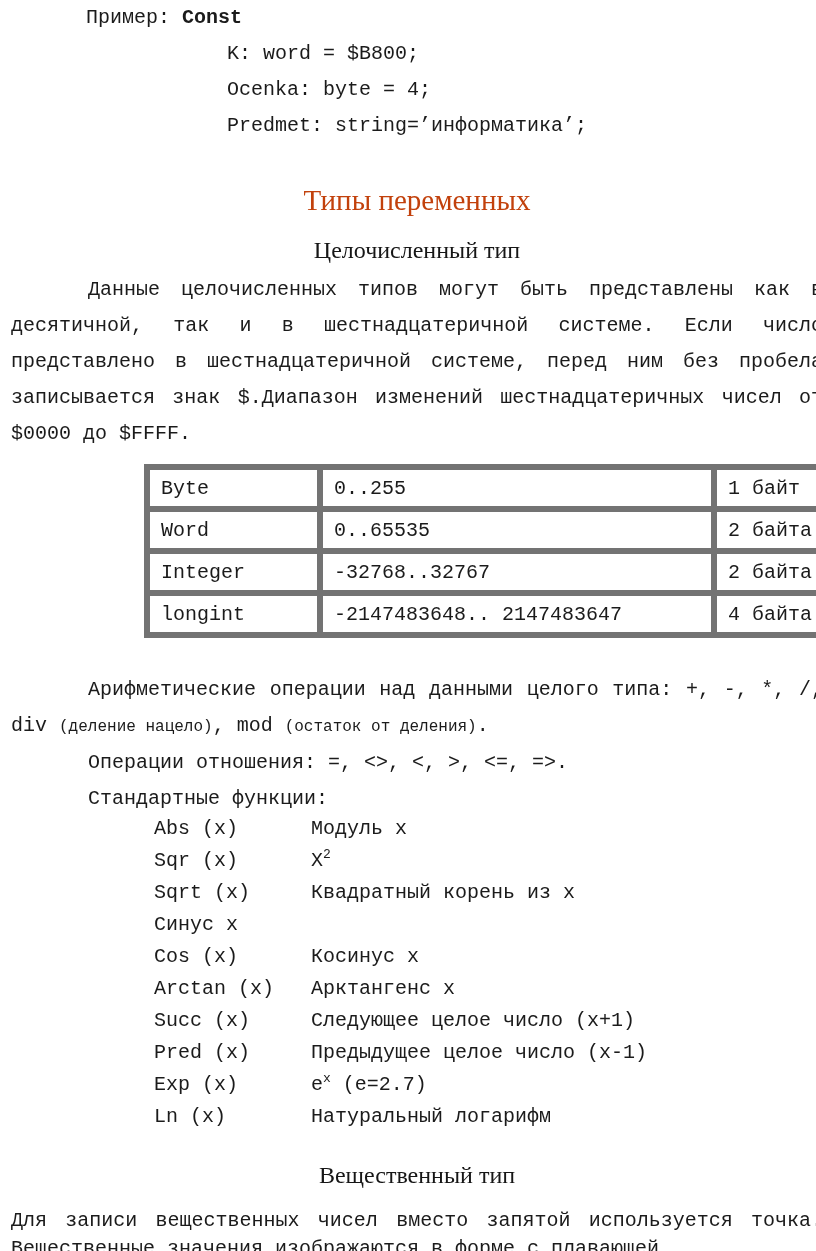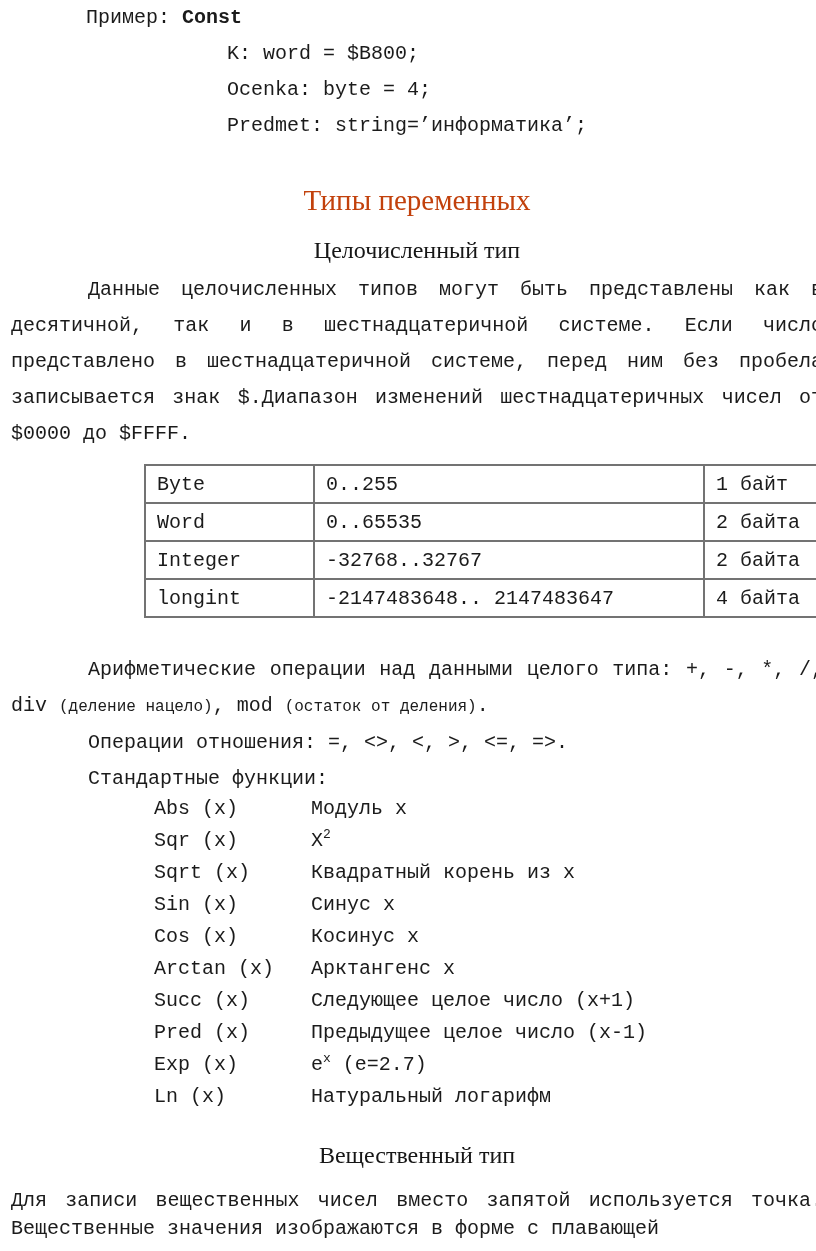--- a/index.html
+++ b/index.html
@@ -35,21 +35,21 @@
   .para {
     line-height: 36px; text-align: justify;
     text-indent: 77px; margin-top: 6px;
   }
 
   .types-table {
     border-collapse: collapse; table-layout: fixed;
     margin: 12px 0 0 133px; width: 671px;
   }
   .types-table td {
-    border: 2px solid #737373;
+    border: 6px solid #737373;
     height: 36px; padding: 0 0 0 11px;
     overflow: hidden; white-space: nowrap;
   }
   .types-table .c1 { width: 156px; }
   .types-table .c2 { width: 377px; }
   .types-table .c3 { width: 138px; }
 
   .arith {
     margin-top: 34px; line-height: 36px;
     text-align: justify; text-indent: 77px;
@@ -123,21 +123,20 @@
     </div>
     <div class="fn-row">
       <span class="fn-name">Sqr (x)</span>
       <span class="fn-desc"><span>X</span><sup>2</sup><span></span></span>
     </div>
     <div class="fn-row">
       <span class="fn-name">Sqrt (x)</span>
       <span class="fn-desc"><span>Квадратный корень из x</span><sup></sup><span></span></span>
     </div>
     <div class="fn-row">
-      <span class="fn-name">Sin (x)</span>
       <span class="fn-desc"><span>Синус x</span><sup></sup><span></span></span>
     </div>
     <div class="fn-row">
       <span class="fn-name">Cos (x)</span>
       <span class="fn-desc"><span>Косинус x</span><sup></sup><span></span></span>
     </div>
     <div class="fn-row">
       <span class="fn-name">Arctan (x)</span>
       <span class="fn-desc"><span>Арктангенс x</span><sup></sup><span></span></span>
     </div>

